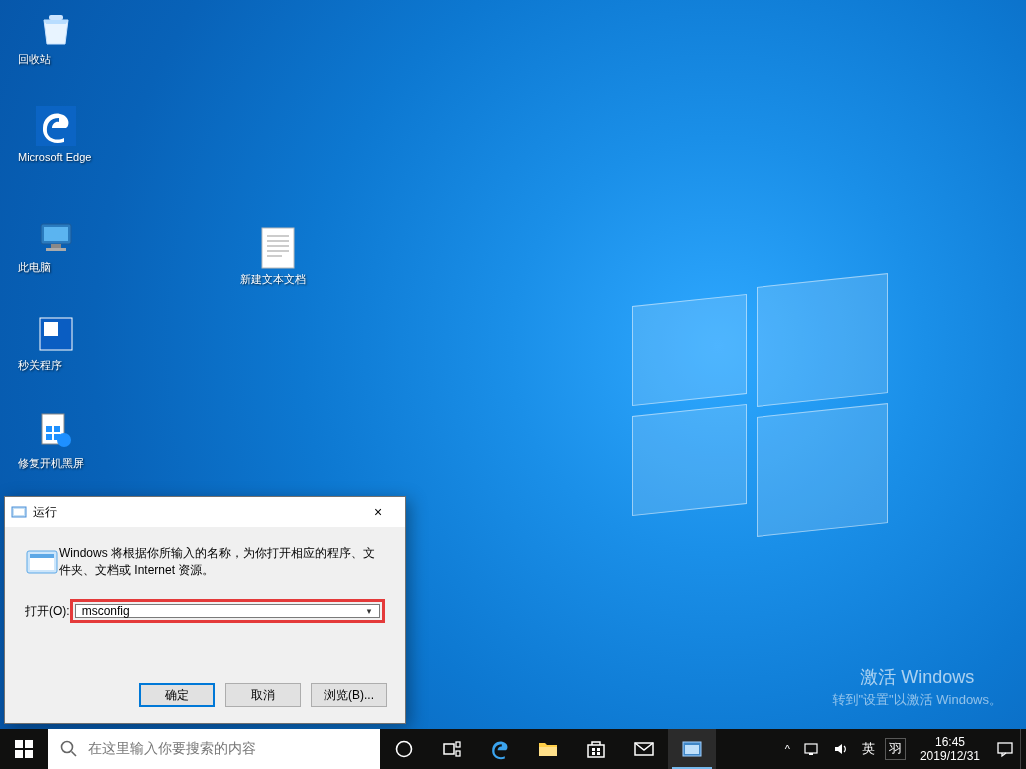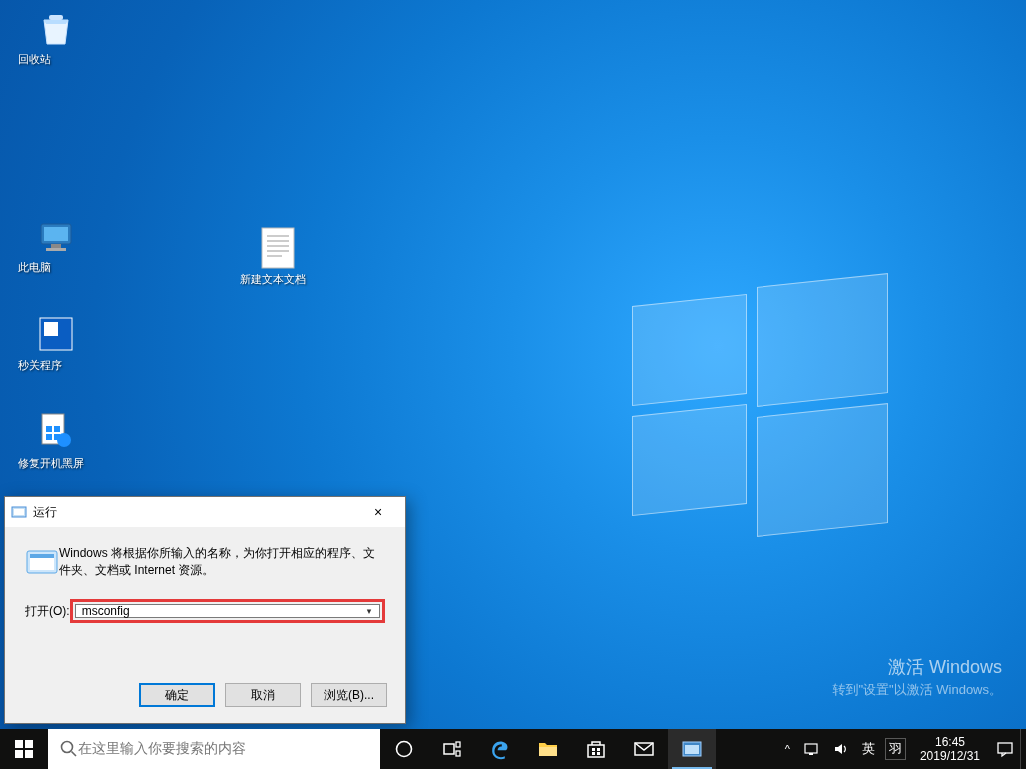--- a/index.html
+++ b/index.html
@@ -7,21 +7,21 @@
 .desktop{position:relative;width:1026px;height:769px;background:radial-gradient(circle at 70% 45%,#2ea8ff 0%,#1a8fe8 25%,#0d78d1 50%,#0862b8 75%,#0655a8 100%)}
 .win-logo{position:absolute;left:632px;top:280px;width:256px;height:256px;opacity:.96}
 .win-logo .p{position:absolute;background:rgba(255,255,255,.16);border:1px solid rgba(255,255,255,.5)}
 .win-logo .a{left:0;top:20px;width:115px;height:100px;transform:skewY(-6deg)}
 .win-logo .b{left:125px;top:0;width:131px;height:120px;transform:skewY(-6deg)}
 .win-logo .c{left:0;top:130px;width:115px;height:100px;transform:skewY(-6deg)}
 .win-logo .d{left:125px;top:130px;width:131px;height:120px;transform:skewY(-6deg)}
 .di{position:absolute;width:76px;text-align:left;color:#fff;font-size:11px;text-shadow:1px 1px 2px rgba(0,0,0,.7);cursor:pointer}
 .di .ic{width:40px;height:40px;margin:0 auto 4px;display:flex;align-items:center;justify-content:center}
 .di .lb{line-height:14px}
-.watermark{position:absolute;right:24px;bottom:70px;text-align:right;color:rgba(255,255,255,.55);font-size:13px}
+.watermark{position:absolute;right:24px;bottom:60px;text-align:center;color:rgba(255,255,255,.55);font-size:13px}
 .watermark .t{font-size:18px;margin-bottom:2px;color:rgba(255,255,255,.65)}
 .run-dlg{position:absolute;left:4px;top:496px;width:402px;height:228px;background:#f0f0f0;border:1px solid #707070;box-shadow:4px 4px 16px rgba(0,0,0,.35)}
 .run-title{height:30px;background:#fff;display:flex;align-items:center;padding:0 6px}
 .run-title .ri{width:16px;height:16px;margin-right:6px}
 .run-title .tx{font-size:12px;flex:1}
 .run-title .cl{width:42px;height:26px;display:flex;align-items:center;justify-content:center;font-size:14px;cursor:pointer}
 .run-body{padding:18px 20px 0;font-size:12px}
 .run-desc{display:flex;gap:0;margin-bottom:20px}
 .run-desc .big-ic{width:34px;height:34px;flex-shrink:0}
 .run-desc .txt{line-height:17px;color:#000}
@@ -29,21 +29,21 @@
 .run-row .lab{font-size:12px}
 .run-row .cb{flex:1;height:24px;border:3px solid #e43a3a;padding:2px;display:flex}
 .run-row .cb .inner{flex:1;border:1px solid #7a7a7a;display:flex;align-items:center;background:#fff}
 .run-row .cb input{flex:1;border:0;outline:0;height:28px;padding:0 6px;font-size:12px;background:transparent}
 .run-row .cb .dd{width:20px;display:flex;align-items:center;justify-content:center;font-size:9px;color:#333;cursor:pointer}
 .run-btns{position:absolute;bottom:16px;right:18px;display:flex;gap:10px}
 .run-btns button{width:76px;height:24px;font-size:12px;background:#e1e1e1;border:1px solid #adadad;cursor:pointer}
 .run-btns button.def{border:2px solid #0078d7}
 .taskbar{position:absolute;left:0;bottom:0;width:1026px;height:40px;background:#10100f;display:flex;align-items:center;color:#fff}
 .tb-start{width:48px;height:40px;display:flex;align-items:center;justify-content:center;cursor:pointer}
-.tb-search{margin-left:0;width:332px;height:40px;background:#fff;display:flex;align-items:center;color:#555;padding:0 12px;cursor:text}
+.tb-search{margin-left:0;width:332px;height:40px;background:#fff;display:flex;align-items:center;color:#555;gap:10px;padding:0 12px;cursor:text}
 .tb-search .si{width:18px;height:18px}
 .tb-search .ph{font-size:14px;color:#777}
 .tb-icons{display:flex;align-items:center;height:40px}
 .tb-icons .it{width:48px;height:40px;display:flex;align-items:center;justify-content:center;cursor:pointer;position:relative}
 .tb-icons .it.active{background:#2b2b2b}
 .tb-icons .it.active::after{content:"";position:absolute;bottom:0;left:4px;right:4px;height:2px;background:#76b9ed}
 .tb-tray{margin-left:auto;display:flex;align-items:center;height:40px}
 .tb-tray .ti{padding:0 6px;height:40px;display:flex;align-items:center;justify-content:center;cursor:pointer;font-size:12px}
 .tb-clock{padding:0 10px;text-align:center;font-size:12px;line-height:14px;cursor:pointer}
 .tb-end{width:6px;height:40px;border-left:1px solid #444;cursor:pointer}
@@ -64,20 +64,29 @@
     <div class="ic">
       <svg width="40" height="40" viewBox="0 0 40 40">
           <path d="M8 12 L32 12 L29 36 L11 36 Z" fill="#e8f4ff" stroke="#cbe4ff"></path>
           <path d="M8 12 L32 12 L30 16 L10 16 Z" fill="#b8ddff"></path>
           <rect x="13" y="7" width="14" height="5" rx="2" fill="#cbe4ff"></rect>
         </svg>
     </div>
     <div class="lb">回收站</div>
   </div>
 
+  <div class="di" style="left:18px;top:106px">
+    <div class="ic">
+      <svg width="40" height="40" viewBox="0 0 40 40">
+          <rect width="40" height="40" fill="#0b64c4"></rect>
+          <path d="M7 22 C7 12 16 6 24 8 C34 10 34 20 30 22 L16 22 C16 18 20 15 23 16 L23 12 C14 12 10 18 11 26 C12 32 20 36 28 32 L28 36 C16 40 6 32 7 22 Z" fill="#fff"></path>
+        </svg>
+    </div>
+    <div class="lb">Microsoft Edge</div>
+  </div>
 
   <div class="di" style="left:18px;top:216px">
     <div class="ic">
       <svg width="40" height="40" viewBox="0 0 40 40">
           <rect x="5" y="8" width="30" height="20" rx="2" fill="#2a7bbf" stroke="#1a5a9a"></rect>
           <rect x="8" y="11" width="24" height="14" fill="#5bb4f0"></rect>
           <rect x="15" y="28" width="10" height="4" fill="#888"></rect>
           <rect x="10" y="32" width="20" height="3" fill="#aaa"></rect>
         </svg>
     </div>

